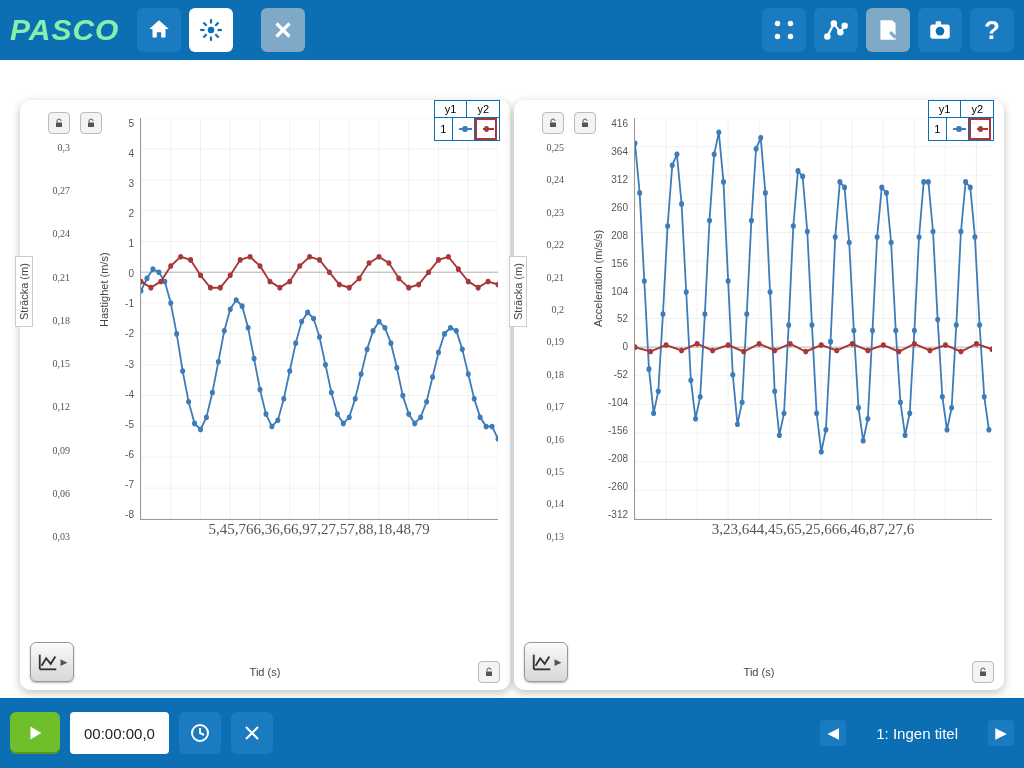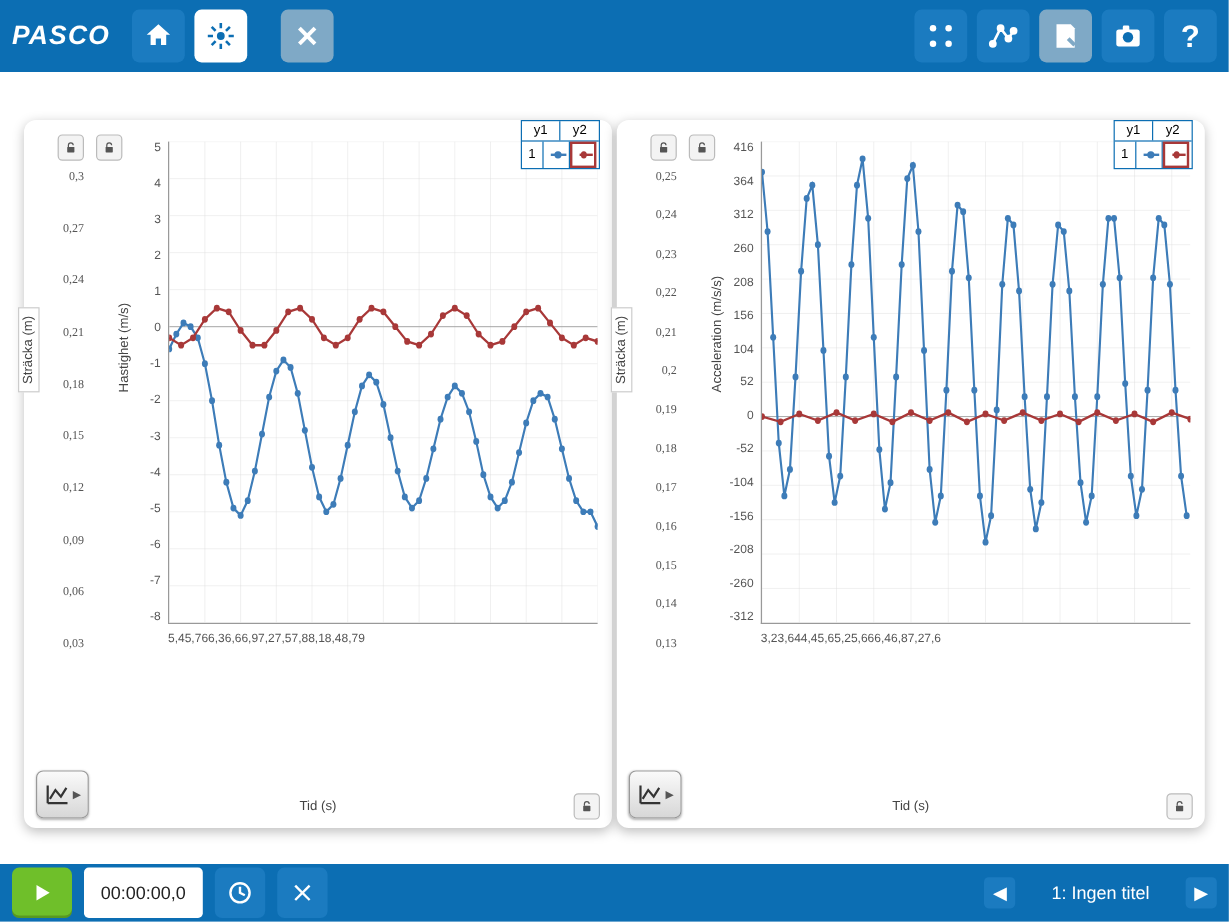--- a/index.html
+++ b/index.html
@@ -1,20 +1,20 @@
 <!DOCTYPE html>
 <html><head>
 <meta charset="utf-8">
 <style>
   * { box-sizing: border-box; margin: 0; padding: 0; }
   body { font-family: -apple-system, Helvetica, Arial, sans-serif; background: #fff; width: 1024px; height: 768px; overflow: hidden; }
 
   
   .topbar { background: #0c6eb3; height: 60px; display: flex; align-items: center; padding: 0 10px; gap: 8px; }
-  .logo { color: #ffffff; font-weight: 900; font-style: italic; font-size: 22px; letter-spacing: 1px; margin-right: 10px; }
+  .logo { color: #86efac; font-weight: 900; font-style: italic; font-size: 30px; letter-spacing: 1px; margin-right: 10px; }
   .tbtn { width: 44px; height: 44px; border-radius: 6px; background: #1b7bc0; display: flex; align-items: center; justify-content: center; color: #fff; }
   .tbtn.light { background: #fff; color: #0c6eb3; }
   .tbtn.muted { background: #7fa9c6; color: #e3eef6; }
   .spacer { flex: 1; }
   .tbtn svg { width: 26px; height: 26px; }
 
   
   .main { padding: 40px 20px 10px; display: flex; gap: 4px; height: 640px; }
   .panel { flex: 1; background: #fff; border-radius: 10px; box-shadow: 0 3px 10px rgba(0,0,0,0.25); position: relative; padding: 12px 8px 50px 8px; }
 
@@ -23,21 +23,21 @@
   .aux-axis .lock { position: absolute; top: 0; right: 6px; width: 22px; height: 22px; background: #f3f3f3; border: 1px solid #bbb; border-radius: 4px; display:flex;align-items:center;justify-content:center; }
   .aux-axis .ticks { position: absolute; top: 30px; bottom: 0; right: 6px; text-align: right; font-size: 10px; color: #555; display: flex; flex-direction: column; justify-content: space-between; font-family: Liberation Serif, serif; }
   .aux-axis .label { position: absolute; top: 50%; left: -4px; transform: rotate(-90deg) translateY(-50%); transform-origin: left top; font-size: 11px; color: #444; background:#fff; border:1px solid #ccc; padding:2px 6px; white-space: nowrap; }
 
   .plot-wrap { flex: 1; position: relative; }
   .plot-wrap .lock2 { position: absolute; top: 0; left: 4px; width: 22px; height: 22px; background: #f3f3f3; border: 1px solid #bbb; border-radius: 4px; display:flex;align-items:center;justify-content:center; z-index:3;}
   .y2label { position: absolute; top: 50%; left: 22px; transform: rotate(-90deg); transform-origin: left top; font-size: 11px; color: #444; z-index:2; white-space:nowrap;}
   .y2ticks { position: absolute; left: 30px; top: 6px; bottom: 22px; text-align: right; font-size: 10px; color: #555; display: flex; flex-direction: column; justify-content: space-between; width: 28px; z-index:2;}
   .plot { position: absolute; left: 64px; right: 4px; top: 6px; bottom: 22px; border-left: 1px solid #999; border-bottom: 1px solid #999; }
   .plot svg { position:absolute; inset:0; width:100%; height:100%; }
-  .xticks { position: absolute; left: 64px; right: 4px; bottom: 4px; display: flex; justify-content: flex-start; font-size: 10px; color: #555; }
+  .xticks { position: absolute; left: 64px; right: 4px; bottom: 4px; display: flex; justify-content: center; font-size: 15px; color: #555; font-family: Liberation Serif, serif; }
   .xlabel-row { position:absolute; bottom:12px; left:0; right:0; display:flex; align-items:center; justify-content:center; gap:6px; font-size:11px; color:#444;}
   .xlabel-row .lockx { width: 22px; height: 22px; background:#f3f3f3;border:1px solid #bbb;border-radius:4px; position:absolute; right:10px; display:flex;align-items:center;justify-content:center;}
 
   .legend { position:absolute; top:0; right:10px; background:#fff; border:1px solid #0c6eb3; font-size:11px; z-index:4;}
   .legend .hdr { display:flex; border-bottom:1px solid #0c6eb3;}
   .legend .hdr div { padding:2px 10px; border-right:1px solid #0c6eb3;}
   .legend .hdr div:last-child{border-right:none;}
   .legend .row { display:flex; align-items:center;}
   .legend .row div { padding:4px 6px; border-right:1px solid #0c6eb3; display:flex;align-items:center;justify-content:center; height:22px;}
   .legend .row div:last-child{border-right:none;}
@@ -46,21 +46,21 @@
   .legend .sw.red::before{content:"";width:14px;height:2px;background:#a83838;display:inline-block;}
   .legend .row div.boxed { border:2px solid #a83838; border-right:2px solid #a83838; }
   .legend .dot.blue::after, .legend .sw.blue::after{content:"";width:6px;height:6px;border-radius:50%;background:#3d7cb8;display:inline-block;margin-left:-10px;}
   .legend .sw.red::after{content:"";width:6px;height:6px;border-radius:50%;background:#a83838;display:inline-block;margin-left:-10px;}
 
   .tools-btn { position:absolute; bottom:8px; left:10px; width:44px; height:40px; background:linear-gradient(#fafafa,#d7d7d7); border:1px solid #999; border-radius:6px; display:flex; align-items:center; justify-content:center; box-shadow:0 1px 2px rgba(0,0,0,.3);}
   .tools-btn svg{width:22px;height:22px;}
   .tools-btn .tri{font-size:9px;margin-left:2px;color:#555;}
 
   
-  .bottombar { position: absolute; left:0; right:0; bottom:0; height:48px; background:#0c6eb3; display:flex; align-items:center; padding:0 10px; gap:10px;}
+  .bottombar { position: absolute; left:0; right:0; bottom:0; height:70px; background:#0c6eb3; display:flex; align-items:center; padding:0 10px; gap:10px;}
   .play { width:50px; height:42px; background:#6fbf2a; border-radius:6px; display:flex;align-items:center;justify-content:center; box-shadow:inset 0 -2px 0 rgba(0,0,0,.2);}
   .play svg{width:22px;height:22px;fill:#fff;}
   .field { height:42px; background:#fff; border-radius:4px; padding:0 14px; display:flex; align-items:center; font-size:15px; color:#222;}
   .roundbtn { width:42px;height:42px;background:#1b7bc0;border-radius:6px;display:flex;align-items:center;justify-content:center;color:#fff;}
   .pager { margin-left:auto; display:flex; align-items:center; gap:30px; color:#fff; font-size:15px;}
   .pager .arrow{width:26px;height:26px;background:#1b7bc0;border-radius:4px;display:flex;align-items:center;justify-content:center;}
 
   .lockicon{width:12px;height:12px;}
 </style>
 </head>

